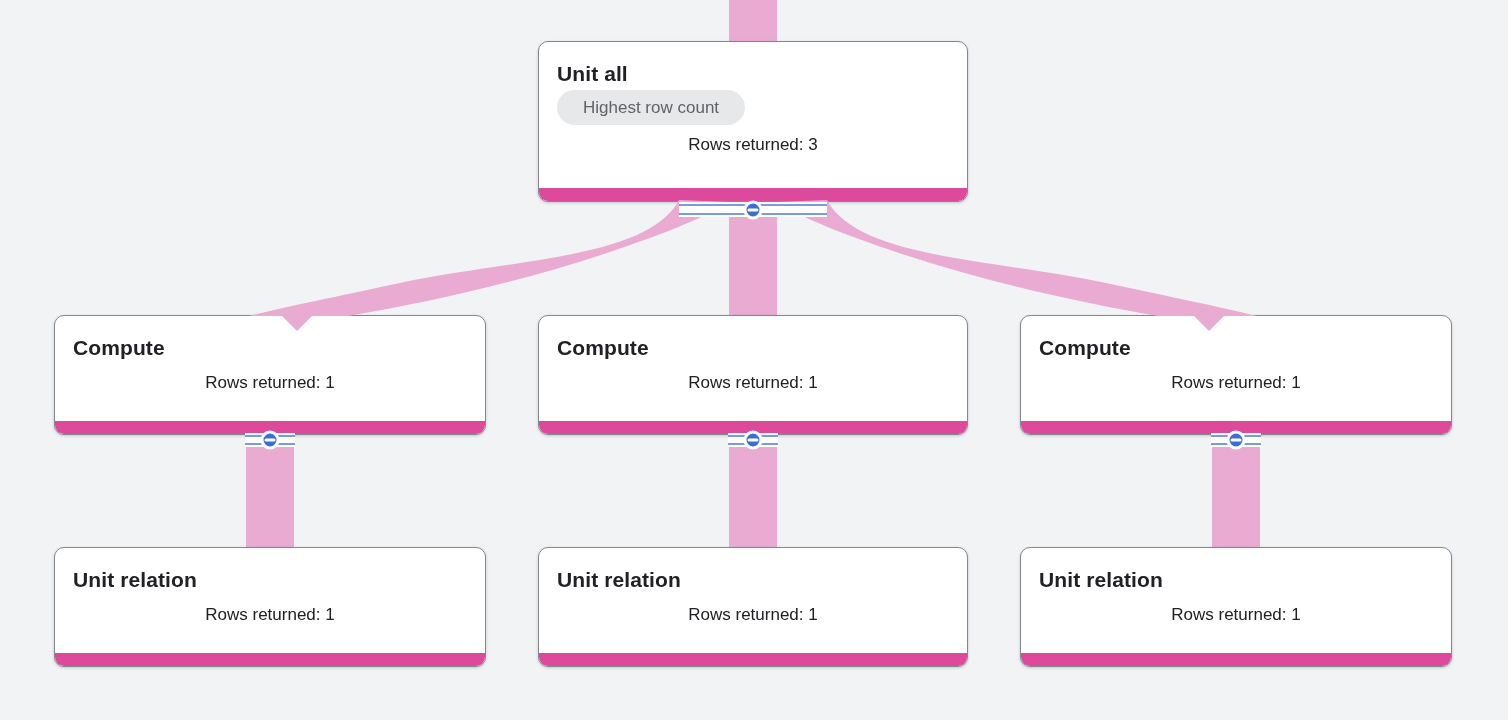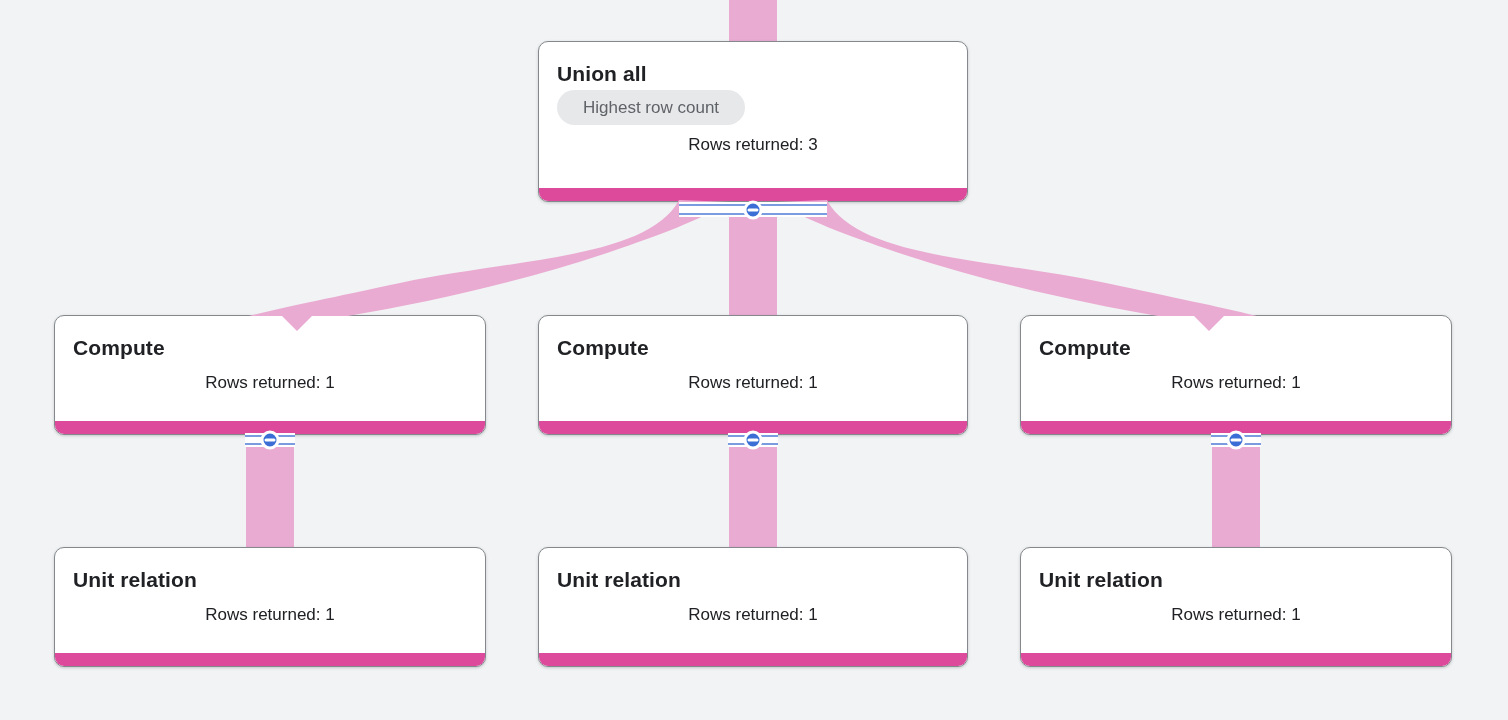--- a/index.html
+++ b/index.html
@@ -92,21 +92,21 @@
 
   <svg class="edge-layer edges-under" viewBox="0 0 1508 720">
     <path style="fill:var(--edge-pink,#eaabd2)" d="M729 0 H777 V50 H729 Z"></path>
     <path style="fill:var(--edge-pink,#eaabd2)" d="M729 200 H777 V320 H729 Z"></path>
     <path style="fill:var(--edge-pink,#eaabd2)" d="M246 432 H294 V552 H246 Z"></path>
     <path style="fill:var(--edge-pink,#eaabd2)" d="M729 432 H777 V552 H729 Z"></path>
     <path style="fill:var(--edge-pink,#eaabd2)" d="M1212 432 H1260 V552 H1212 Z"></path>
   </svg>
 
   <div class="card node-union">
-    <div class="title">Union all</div>
+    <div class="title">Unit all</div>
     <div class="badge">Highest row count</div>
     <div class="rows">Rows returned: 3</div>
     <div class="bar"></div>
   </div>
 
   <div class="card node-compute-1">
     <div class="title">Compute</div>
     <div class="rows">Rows returned: 1</div>
     <div class="bar"></div>
   </div>

